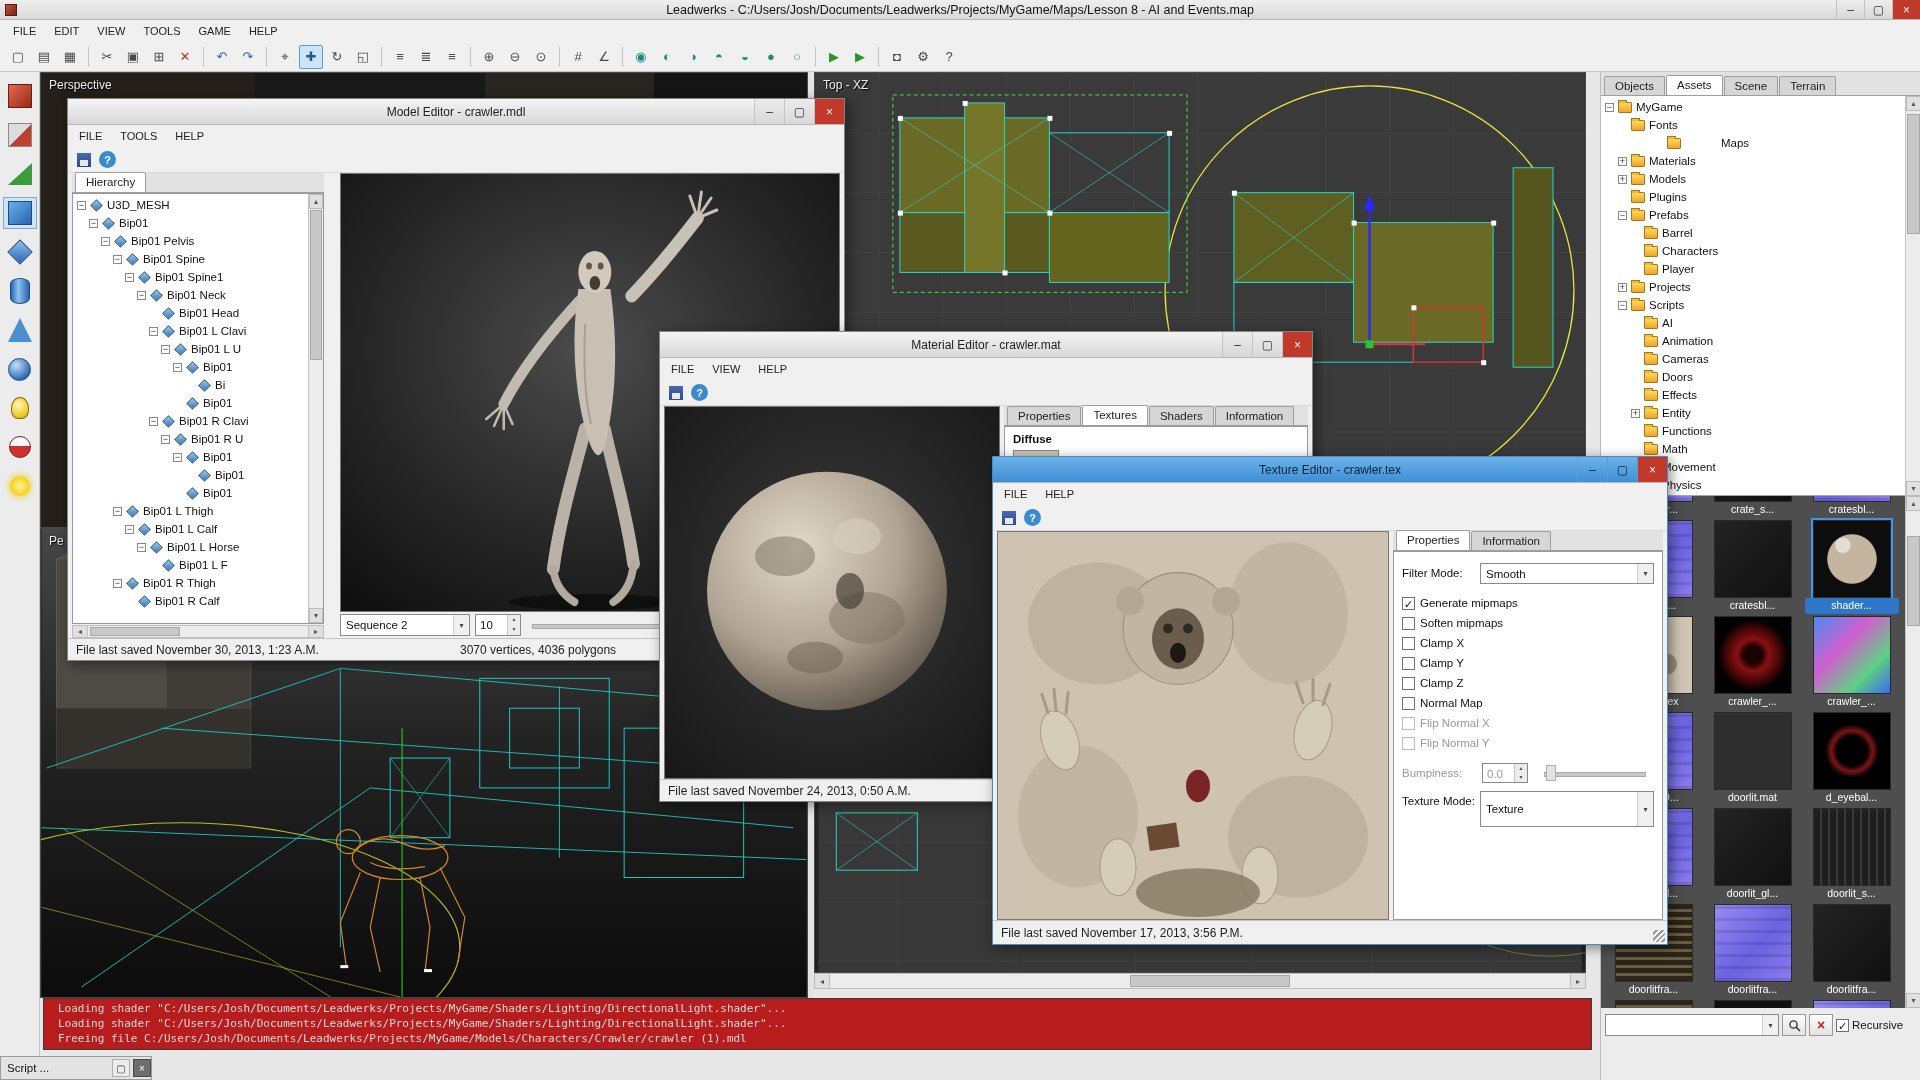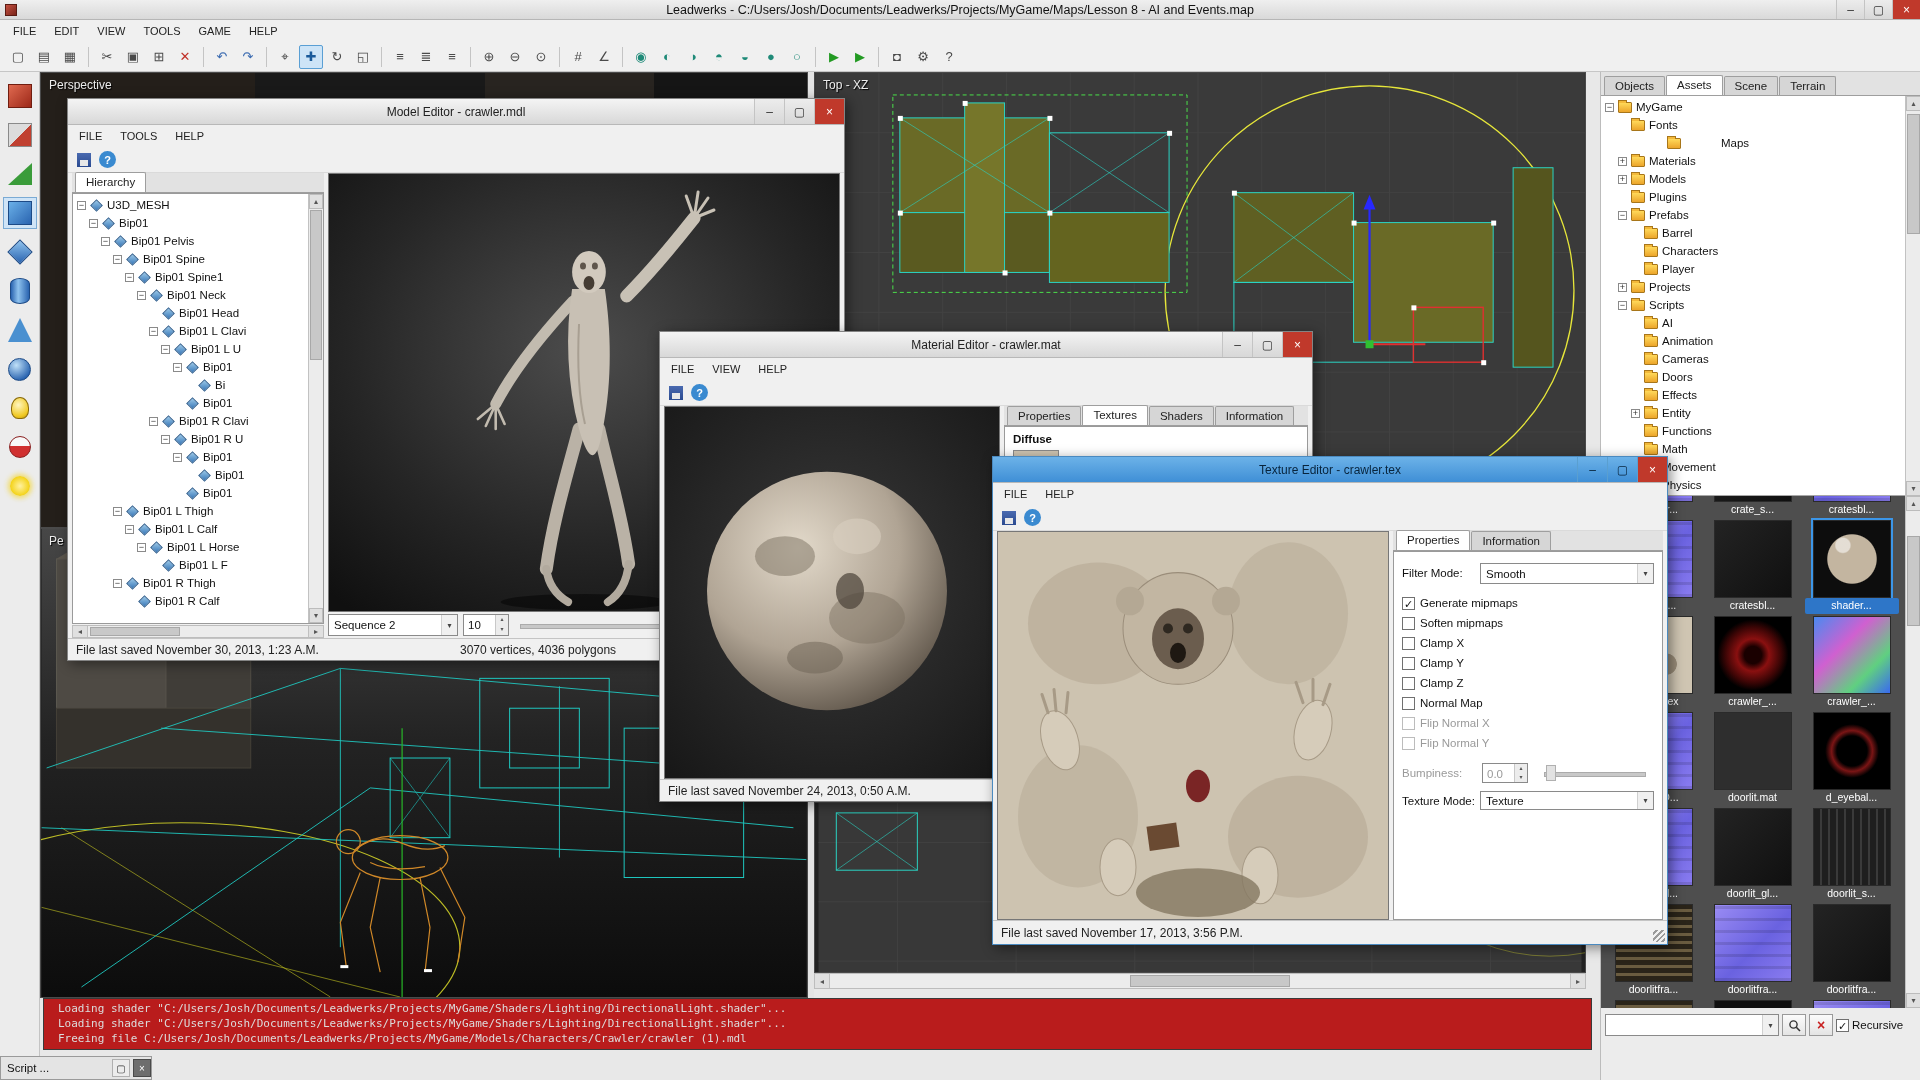--- a/index.html
+++ b/index.html
@@ -138,21 +138,21 @@
 
   
   #model-editor{left:67px;top:98px;width:778px;height:563px;z-index:10}
   #me-body{flex:1;display:flex;padding:0 4px;min-height:0}
   #me-left{width:252px;display:flex;flex-direction:column;flex:none}
   #me-tabrow{height:20px}
   #me-treebox{flex:1;border:1px solid #9a9a9a;background:#fff;position:relative;overflow:hidden;padding:2px 17px 0 0}
   #me-tree .trow{height:18px;font-size:11.5px}
   #me-vscroll{right:0;top:0;bottom:0;width:15px;border-left:1px solid #c2c2c2}
   #me-hscroll{height:13px;margin-top:1px}
-  #me-right{flex:1;display:flex;flex-direction:column;margin-left:4px;min-width:0}
+  #me-right{flex:1;display:flex;flex-direction:column;margin-left:16px;min-width:0}
   #me-preview{flex:1;background:#000;border:1px solid #777;position:relative;min-height:0}
   #me-controls{height:26px;display:flex;align-items:center;gap:5px;padding:2px 0;flex:none}
   #seq-combo{width:130px}
   .spinner{width:46px;height:22px;border:1px solid #8a8a8a;background:#fff;display:flex;flex:none}
   .spin-val{flex:1;font-size:11.5px;padding-left:4px;line-height:20px}
   .spin-btns{width:13px;display:flex;flex-direction:column;border-left:1px solid #c8c8c8}
   .spin-btns span{flex:1;font-size:6px;text-align:center;line-height:9px;background:#ececec;color:#555}
   .spin-btns .su::after{content:"▴"}
   .spin-btns .sd::after{content:"▾"}
   .slider{flex:1;height:22px;position:relative;margin:0 6px}
@@ -183,21 +183,21 @@
   #filter-combo{position:absolute;left:86px;right:8px;top:11px;height:21px}
   #tex-checkboxes{position:absolute;left:8px;top:44px;display:flex;flex-direction:column;gap:6px}
   .cbrow{display:flex;align-items:center;gap:5px;height:14px}
   .cbrow.disabled .cbox{border-color:#bcbcbc}
   .cbrow.disabled .cblabel{color:#9a9a9a}
   #bump-label{top:215px}
   #bump-spinner{position:absolute;left:88px;top:211px;width:46px;height:20px}
   #bump-slider{position:absolute;left:144px;right:10px;top:210px;height:22px}
   #bump-slider .slider-thumb{left:2px;background:#e2e2e2;border-color:#b0b0b0}
   #texmode-label{top:243px}
-  #texmode-combo{position:absolute;left:86px;right:8px;top:239px;height:19px}
+  #texmode-combo{position:absolute;left:86px;right:8px;top:239px;height:36px}
   #texture-editor .statusbar{height:24px}
   .gripper{position:absolute;right:2px;bottom:2px;width:12px;height:12px;background:repeating-linear-gradient(135deg,transparent 0 2px,#9a9a9a 2px 4px)}
 </style>
 </head>
 <body>
 
 <div id="titlebar">
   <span id="app-icon"></span>
   <span id="main-title">Leadwerks - C:/Users/Josh/Documents/Leadwerks/Projects/MyGame/Maps/Lesson 8 - AI and Events.map</span>
   <span class="winbtns">

